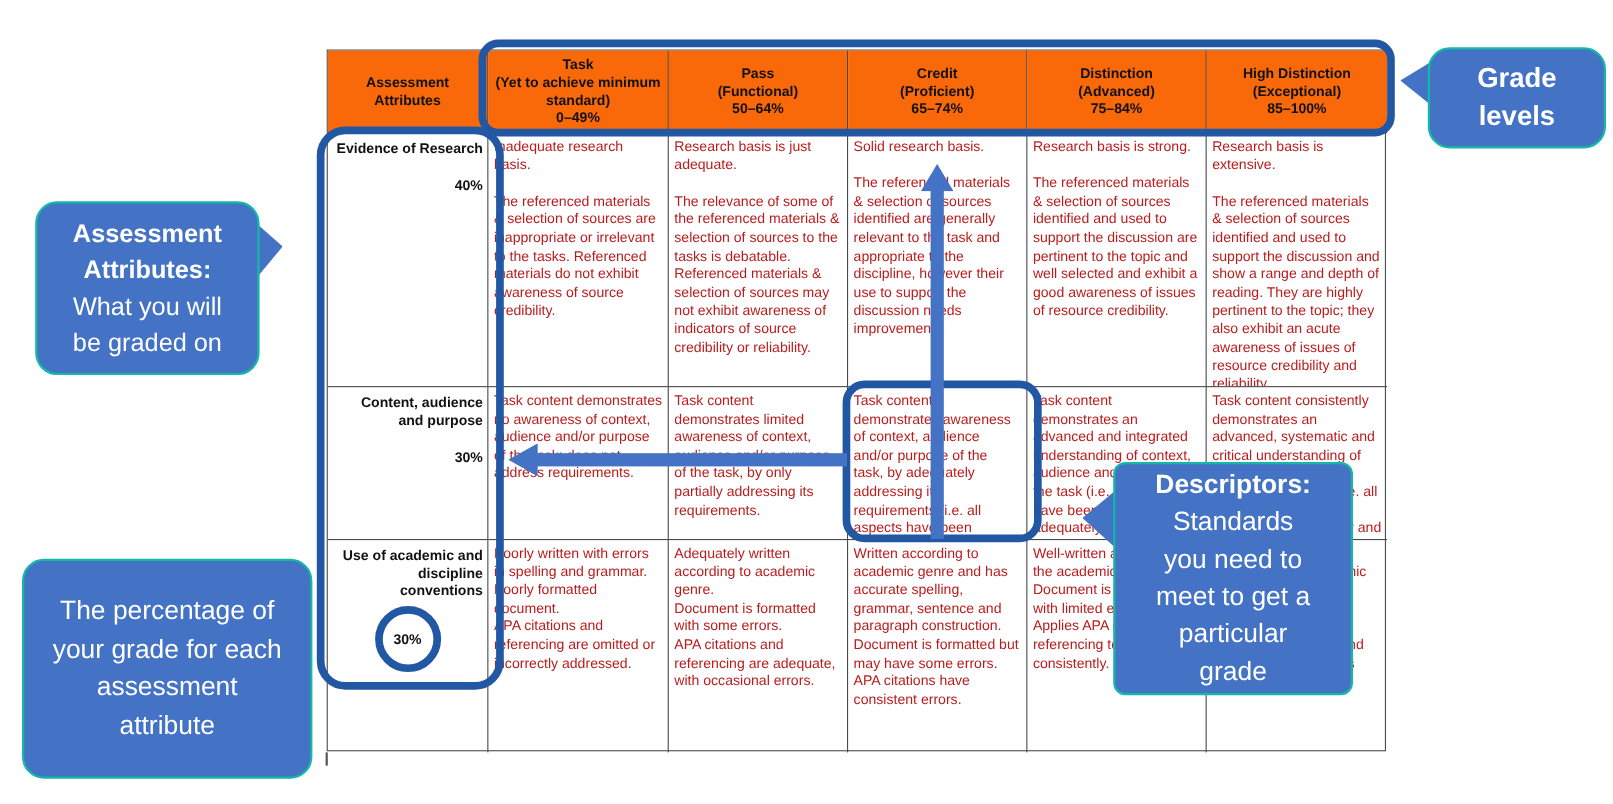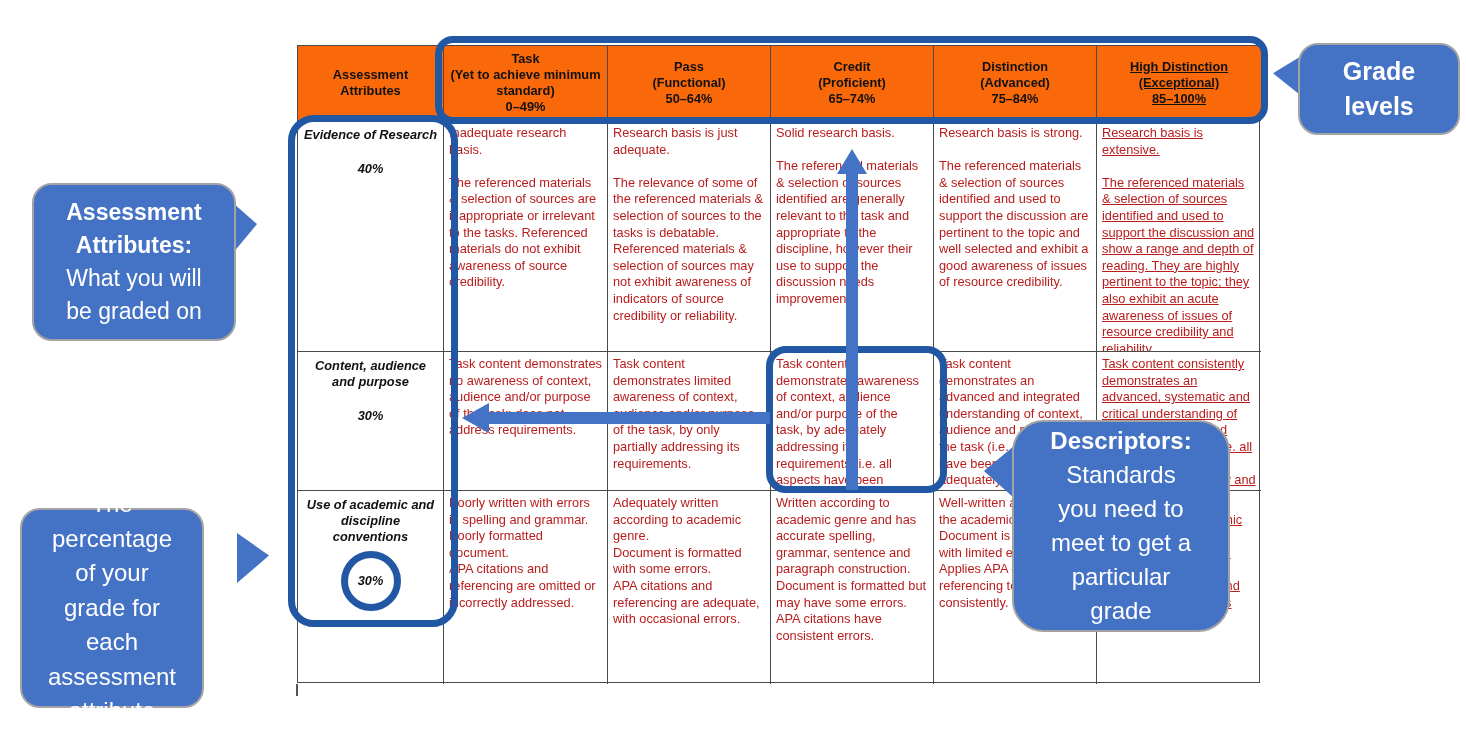--- a/index.html
+++ b/index.html
@@ -11,33 +11,33 @@
   .rubric {
     position:absolute; left:297px; top:45px;
     display:grid;
     grid-template-columns:146px 164px 163px 163px 163px 164px;
     grid-template-rows:75px 231px 139px 193px;
     border:1px solid #4a4a4a;
     width:963px; height:638px;
     z-index:1;
   }
   .cell { border-right:1px solid #4a4a4a; border-bottom:1px solid #4a4a4a; overflow:hidden; }
-  .cell:nth-child(6n) { border-right:none;text-decoration:underline; }
+  .cell:nth-child(6n) { border-right:none; }
   .row-last { border-bottom:none; }
   .head {
     background:#F9690A;
     display:flex; flex-direction:column; align-items:center; justify-content:center;
     text-align:center; font-weight:bold; color:#111;
     font-size:12.8px; line-height:16px; padding:2px 6px;
   }
   .body { padding:4px 5px; font-size:12.8px; line-height:16.6px; color:#b91c1c; }
   .cell-text { white-space:pre-line; }
   .attr {
-    padding:6px 4px; text-align:center; font-weight:bold; color:#111;
-    font-size:12.8px; line-height:16px;font-style:italic;
+    padding:6px 4px; text-align:right; font-weight:bold; color:#111;
+    font-size:12.8px; line-height:16px;
   }
   .attr-weight { margin-top:18px; font-weight:bold; }
   .weight-circle {
     width:60px; height:60px; margin:6px auto 0 auto;
     border:7px solid #2257A4; border-radius:50%;
     display:flex; align-items:center; justify-content:center;
     font-weight:bold; color:#111; font-size:12.8px;
   }
   .tick { position:absolute; left:296px; top:684px; width:2px; height:12px; background:#555; z-index:1; }
 
@@ -49,32 +49,32 @@
 
   
   .arrow-part { position:absolute; background:#4472C4; z-index:3; }
   .arr-v-body { left:846px; top:172px; width:12px; height:318px; }
   .arr-v-head { left:837px; top:149px; width:30px; height:25px; clip-path:polygon(50% 0, 0 100%, 100% 100%); }
   .arr-h-body { left:488px; top:412px; width:282px; height:12px; }
   .arr-h-head { left:462px; top:403px; width:27px; height:30px; clip-path:polygon(0 50%, 100% 0, 100% 100%); }
 
   
   .bubble {
-    position:absolute; background:#4472C4; border:2px solid #a3a3a3; border-radius:20px;
+    position:absolute; background:#4472C4; border:2px solid #14b8a6; border-radius:20px;
     color:#fff; text-align:center; z-index:4;
     display:flex; flex-direction:column; align-items:center; justify-content:center;
   }
   .tail { position:absolute; background:#4472C4; z-index:4; }
   .b-grade { left:1298px; top:43px; width:162px; height:92px; font-size:25px; font-weight:bold; line-height:35px; padding:0 20px; }
   .t-grade { left:1273px; top:55px; width:30px; height:48px; clip-path:polygon(0 38%, 100% 0, 100% 88%); }
   .b-attrs { left:32px; top:183px; width:204px; height:158px; font-size:23px; line-height:33px; padding:0 17px; }
   .t-attrs { left:233px; top:203px; width:24px; height:50px; clip-path:polygon(100% 42%, 0 0, 0 100%); }
-  .b-pct { left:20px; top:508px; width:184px; height:200px; font-size:24px; line-height:34.5px; padding:0 20px; }
+  .b-pct { left:20px; top:508px; width:264px; height:200px; font-size:24px; line-height:34.5px; padding:0 20px; }
   .t-pct { left:237px; top:533px; width:32px; height:50px; clip-path:polygon(100% 45%, 0 0, 0 100%); }
-  .b-desc { left:1012px; top:420px; width:218px; height:212px; font-size:24px; line-height:34px; padding:0 32px; border-radius:32px; }
+  .b-desc { left:1012px; top:420px; width:218px; height:212px; font-size:24px; line-height:34px; padding:0 32px; border-radius:11px; }
   .t-desc { left:984px; top:446px; width:30px; height:52px; clip-path:polygon(0 48%, 100% 0, 100% 100%); }
   .bubble .bold-part { font-weight:bold; }
 </style>
 </head>
 <body>
 
 <div class="stage">
 
   <div class="rubric">
 

